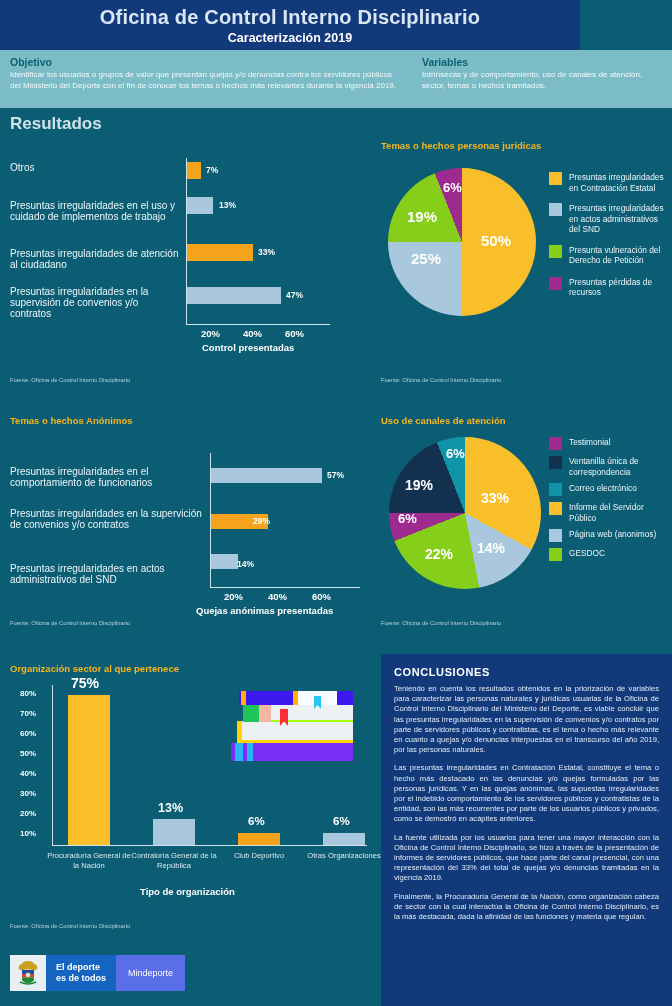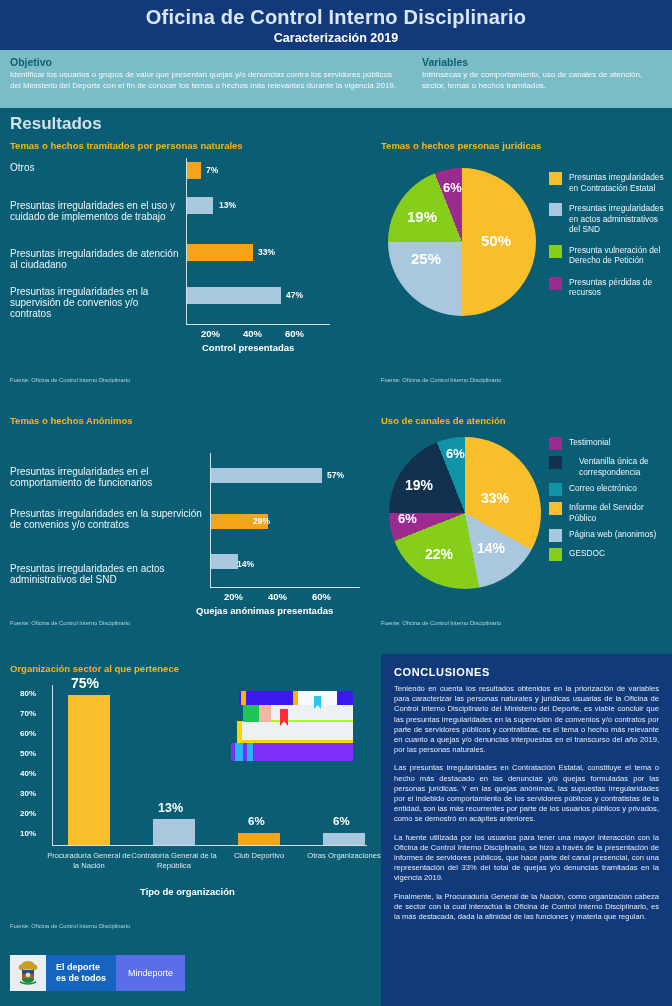--- a/index.html
+++ b/index.html
@@ -6,21 +6,21 @@
   html, body {
     width: 672px; height: 1006px;
     background: #0b5d74;
     font-family: "Liberation Sans", sans-serif;
     overflow: hidden;
   }
   #page { position: relative; width: 672px; height: 1006px; background: #0b5d74; }
 
   
   .header {
-    position: absolute; left: 0; top: 0; width: 672px; height: 50px;
+    position: absolute; left: 0; top: 0; width: 580px; height: 50px;
     background: #123a7a;
     display: flex; flex-direction: column; align-items: center; justify-content: center;
   }
   .header-title {
     color: #dbe6f4; font-size: 20px; font-weight: bold; letter-spacing: .2px;
     line-height: 22px;
   }
   .header-sub {
     color: #ffffff; font-size: 12.5px; font-weight: bold; margin-top: 3px;
   }
@@ -110,21 +110,20 @@
     </div>
     <div class="band-col right">
       <div class="band-h">Variables</div>
       <div class="band-p">Intrínsecas y de comportamiento, uso de canales de atención, sector, temas o hechos tramitados.</div>
     </div>
   </div>
 
   <div class="resultados">Resultados</div>
 
   <div class="panel" style="left:10px; top:140px; width:350px; height:250px;">
-    <div class="chart-title">Temas o hechos tramitados por personas naturales</div>
 
     <div class="hbar-wrap" style="position:absolute; left:0; top:16px; width:350px; height:205px;">
 
       <div class="hbar-labels" style="left:0; top:6px; width:170px;">Otros</div>
       <div class="hbar-labels" style="left:0; top:44px; width:170px;">Presuntas irregularidades en el uso y cuidado de implementos de trabajo</div>
       <div class="hbar-labels" style="left:0; top:92px; width:170px;">Presuntas irregularidades de atención al ciudadano</div>
       <div class="hbar-labels" style="left:0; top:130px; width:170px;">Presuntas irregularidades en la supervisión de convenios y/o contratos</div>
 
       <div class="axis-v" style="left:176px; top:2px; height:166px;"></div>
       <div class="axis-h" style="left:176px; top:168px; width:144px;"></div>
@@ -230,21 +229,21 @@
     <div class="pie-lbl" style="left:44px; top:131px; font-size:14px;">22%</div>
     <div class="pie-lbl" style="left:17px; top:96px; font-size:13px;">6%</div>
     <div class="pie-lbl" style="left:24px; top:62px; font-size:14px;">19%</div>
     <div class="pie-lbl" style="left:65px; top:31px; font-size:13px;">6%</div>
 
     <div class="legend" style="left:168px; top:22px; width:118px;">
       <div class="legend-row">
         <div class="swatch" style="background:#9c2a8f;"></div>
         <div class="legend-txt">Testimonial</div>
       </div>
-      <div class="legend-row" style="margin-top:4px;gap:10px;">
+      <div class="legend-row" style="margin-top:4px;">
         <div class="swatch" style="background:#12314f;"></div>
         <div class="legend-txt">Ventanilla única de correspondencia</div>
       </div>
       <div class="legend-row" style="margin-top:4px;">
         <div class="swatch" style="background:#0f94a8;"></div>
         <div class="legend-txt">Correo electrónico</div>
       </div>
       <div class="legend-row" style="margin-top:4px;">
         <div class="swatch" style="background:#f9bf2b;"></div>
         <div class="legend-txt">Informe del Servidor Público</div>

